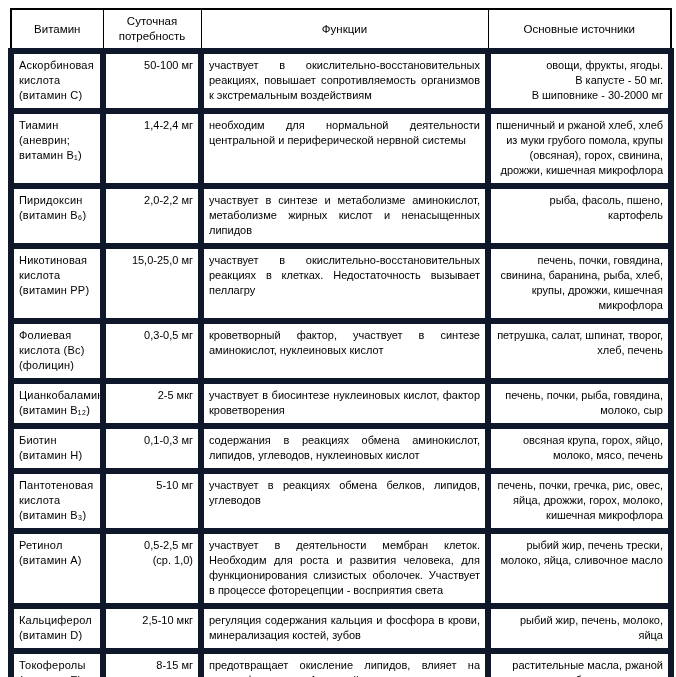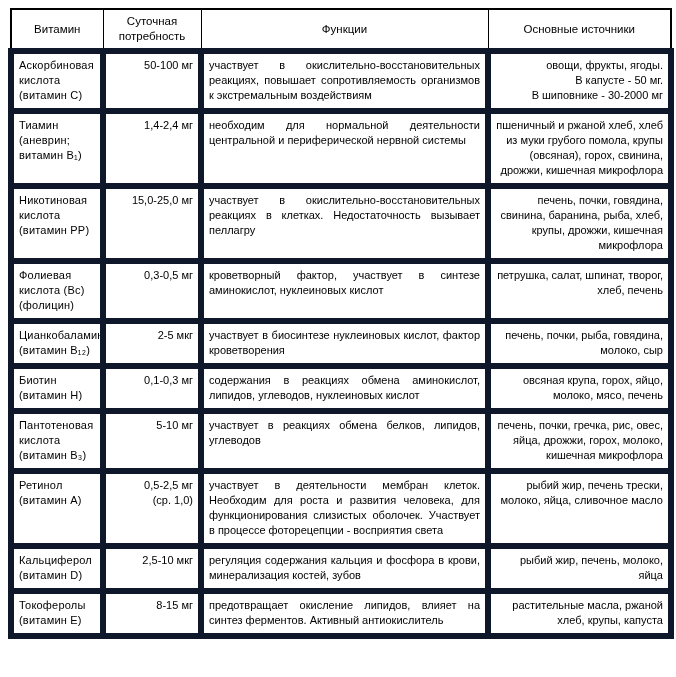--- a/index.html
+++ b/index.html
@@ -86,20 +86,26 @@
 В капусте - 50 мг.
 В шиповнике - 30-2000 мг</td>
       </tr>
       <tr>
         <td class="cell-vitamin">Тиамин (аневрин; витамин В₁)</td>
         <td class="cell-daily">1,4-2,4 мг</td>
         <td class="cell-func">необходим для нормальной деятельности центральной и периферической нервной системы</td>
         <td class="cell-sources">пшеничный и ржаной хлеб, хлеб из муки грубого помола, крупы (овсяная), горох, свинина, дрожжи, кишечная микрофлора</td>
       </tr>
       <tr>
+        <td class="cell-vitamin">Пиридоксин (витамин В₆)</td>
+        <td class="cell-daily">2,0-2,2 мг</td>
+        <td class="cell-func">участвует в синтезе и метаболизме аминокислот, метаболизме жирных кислот и ненасыщенных липидов</td>
+        <td class="cell-sources">рыба, фасоль, пшено, картофель</td>
+      </tr>
+      <tr>
         <td class="cell-vitamin">Никотиновая кислота (витамин РР)</td>
         <td class="cell-daily">15,0-25,0 мг</td>
         <td class="cell-func">участвует в окислительно-восстановительных реакциях в клетках. Недостаточность вызывает пеллагру</td>
         <td class="cell-sources">печень, почки, говядина, свинина, баранина, рыба, хлеб, крупы, дрожжи, кишечная микрофлора</td>
       </tr>
       <tr>
         <td class="cell-vitamin">Фолиевая кислота (Вс) (фолицин)</td>
         <td class="cell-daily">0,3-0,5 мг</td>
         <td class="cell-func">кроветворный фактор, участвует в синтезе аминокислот, нуклеиновых кислот</td>
         <td class="cell-sources">петрушка, салат, шпинат, творог, хлеб, печень</td>

